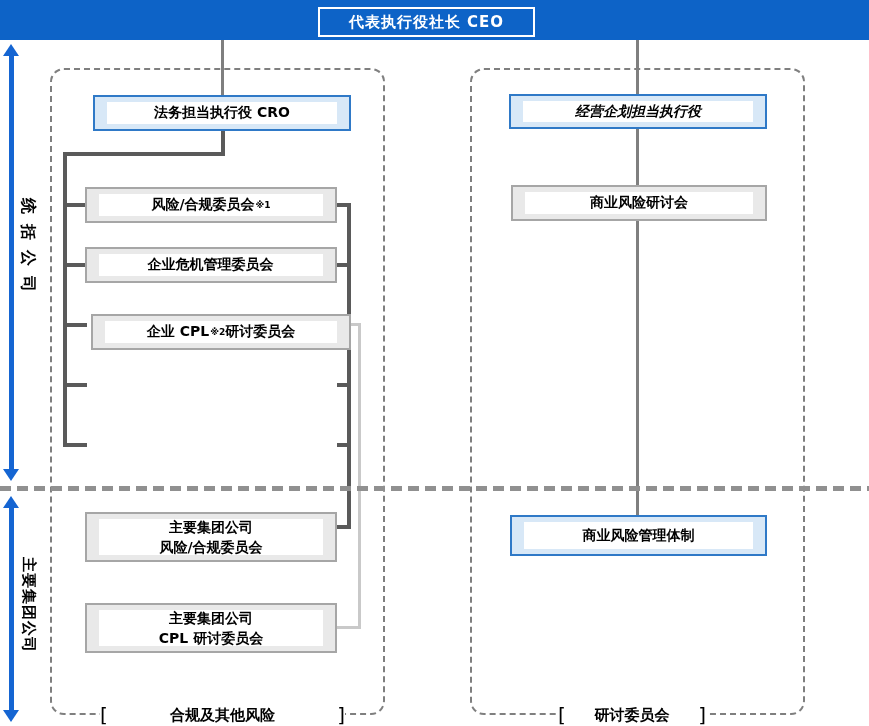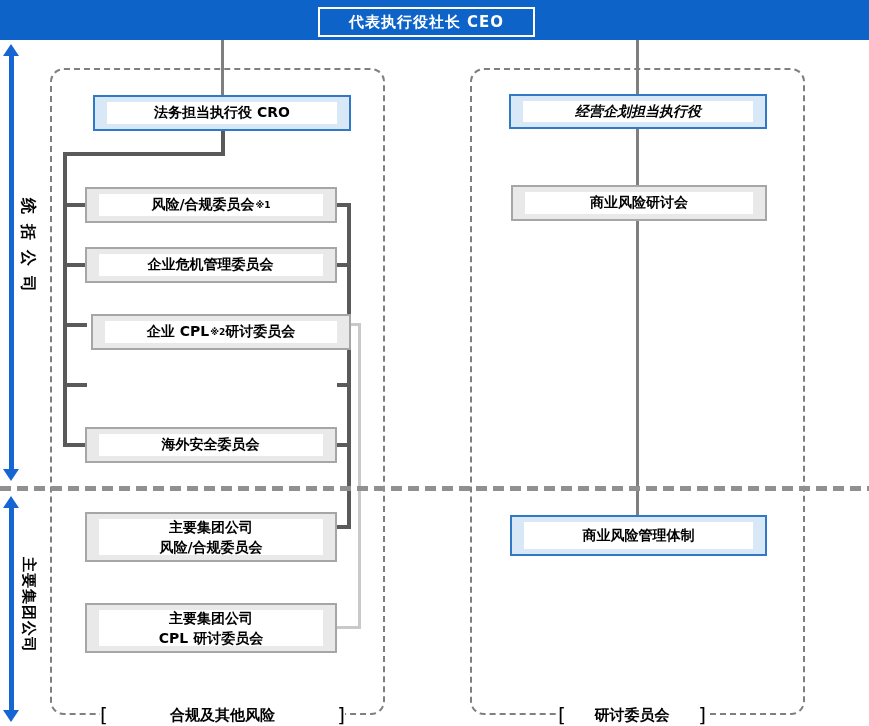--- a/index.html
+++ b/index.html
@@ -125,27 +125,20 @@
         <span></span>
       </div>
   </div>
   <div class="obox gray" style="left:85px;top:314px;width:260px;height:36px;margin-left:6px;">
     <div class="ibox">
         <span>企业 CPL</span>
         <sup>※2</sup>
         <span>研讨委员会</span>
       </div>
   </div>
-  <div class="obox gray" style="left:85px;top:427px;width:252px;height:36px;">
-    <div class="ibox">
-        <span>海外安全委员会</span>
-        <sup></sup>
-        <span></span>
-      </div>
-  </div>
 
   <div class="obox gray" style="left:85px;top:512px;width:252px;height:50px;">
     <div class="ibox">
         <span class="two">
           <span>主要集团公司</span>
           <span>风险/合规委员会</span>
         </span>
       </div>
   </div>
   <div class="obox gray" style="left:85px;top:603px;width:252px;height:50px;">

